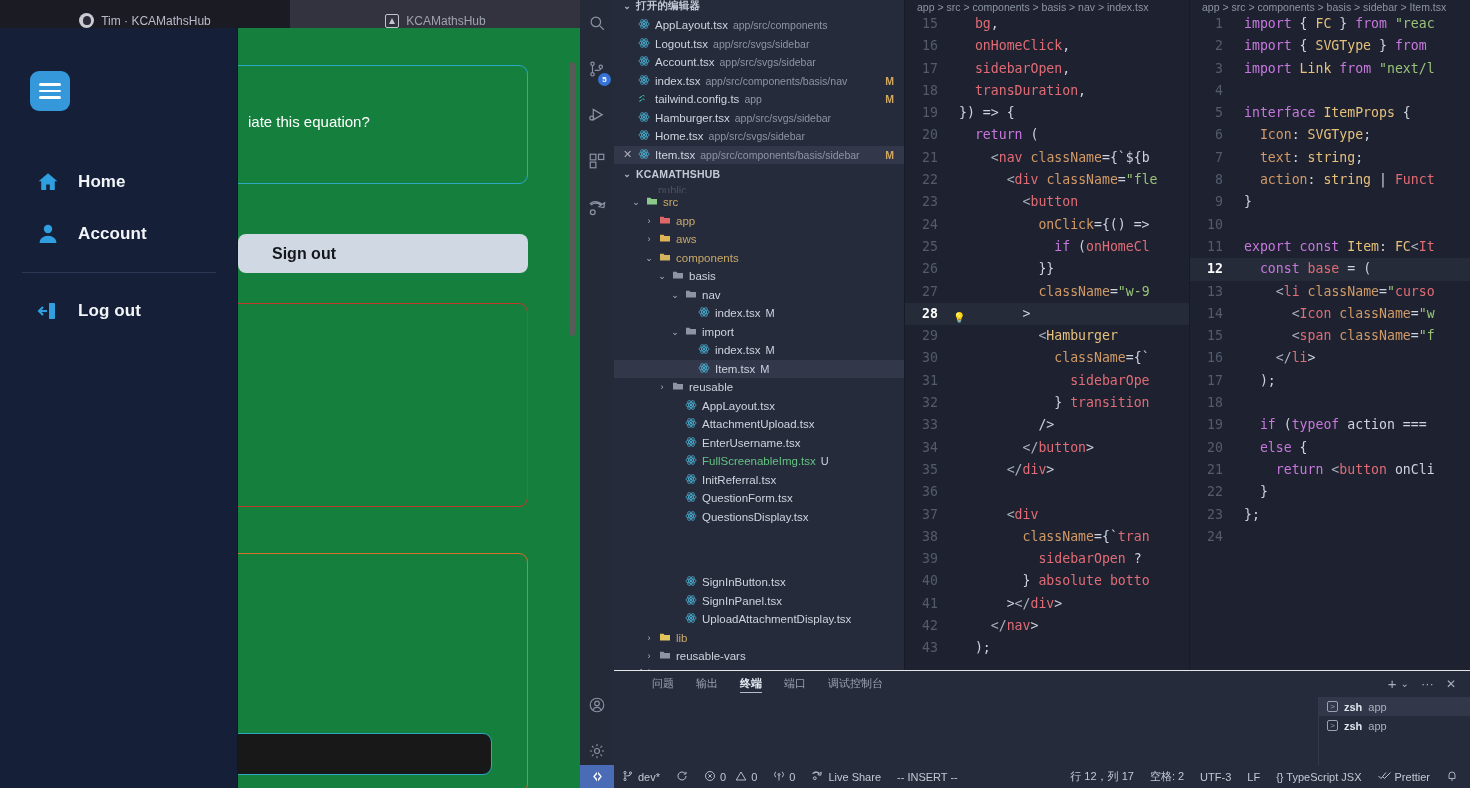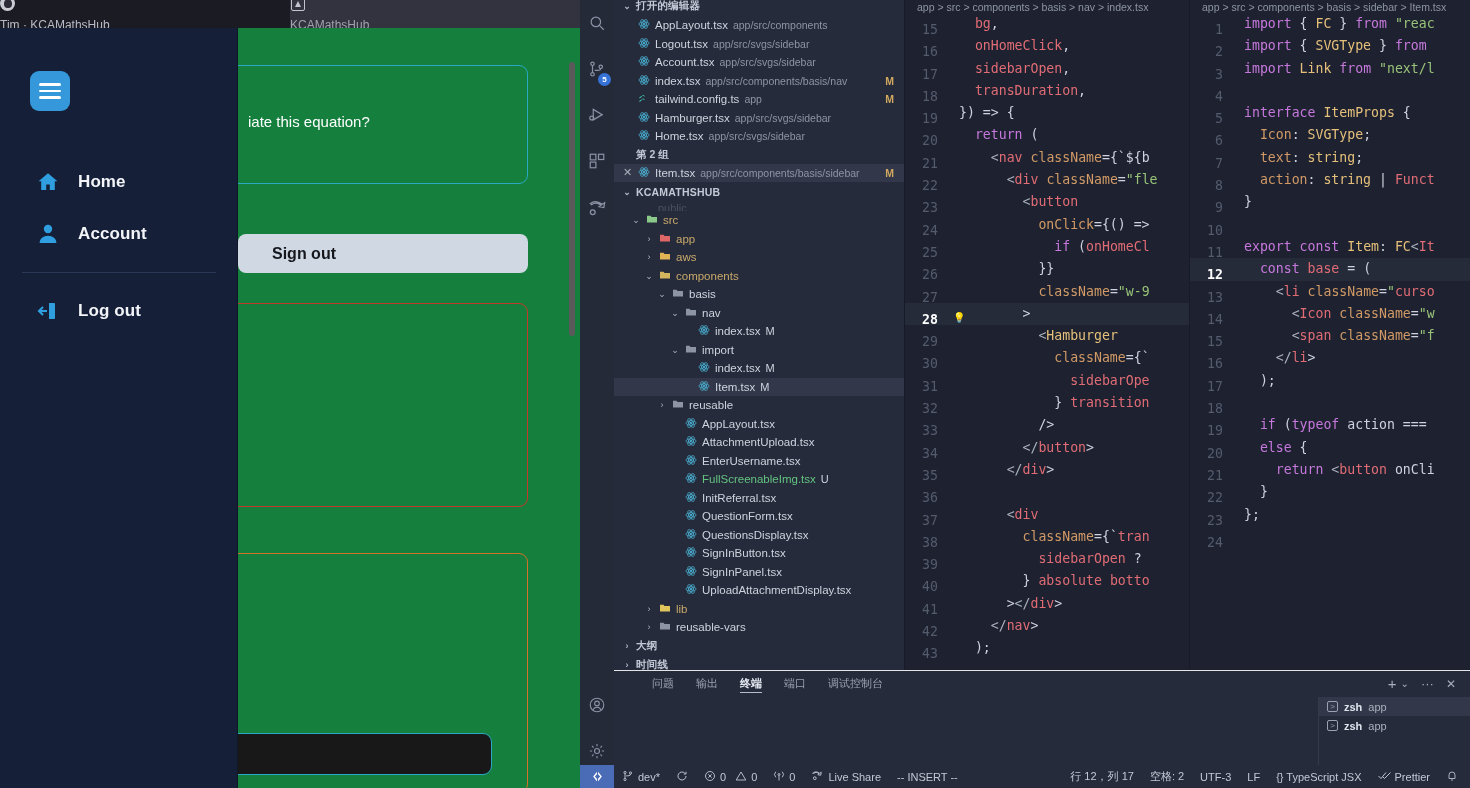--- a/index.html
+++ b/index.html
@@ -14,24 +14,23 @@
   
   .browser {
     position: absolute; left: 0; top: 0; width: 580px; height: 788px;
     background: #1b2033; overflow: hidden;
   }
   .browser-tabbar {
     display: flex; height: 28px; background: #2b2b38;
     border-bottom: 1px solid #15151d;
   }
   .btab {
-    display: flex; align-items: flex-start; justify-content: center;
+    display: flex; align-items: flex-end; justify-content: center;
     gap: 7px; font-size: 12px; color: #b8bcc8;
     height: 28px;
-    flex-direction: column;
   }
   .btab.active { background: #1b1b24; width: 290px; }
   .btab.inactive { background: #33333f; width: 290px; color: #9fa3ae; }
   .btab .tabicon {
     width: 15px; height: 15px; display:inline-flex;
     align-items:center; justify-content:center;
   }
   .gh-dot {
     width: 15px; height: 15px; border-radius: 50%;
     background: #c9ccd4; position: relative; display:block;
@@ -176,21 +175,21 @@
     line-height:11px;
   }
   .code {
     font-family:"DejaVu Sans Mono", monospace; font-size:13.2px;
     line-height:22.3px; white-space:pre;
   }
   .ln-row { display:flex; height:22.3px; }
   .ln-row.cur { background:#262b3a; }
   .ln {
     width:44px; flex:0 0 44px; text-align:right; padding-right:11px;
-    color:#545b6d; font-family:"DejaVu Sans Mono", monospace; font-size:13.2px;margin-top:6px;
+    color:#545b6d; font-family:"DejaVu Sans Mono", monospace; font-size:13.2px;
   }
   .ln.cur { color:#ffffff; font-weight:700; }
   .ctext { padding-left:10px; overflow:hidden; }
 
   
   .t-kw   { color:#c678dd; }
   .t-str  { color:#98c379; }
   .t-var  { color:#e06c75; }
   .t-type { color:#e5c07b; }
   .t-punc { color:#abb2bf; }
@@ -448,21 +447,20 @@
                 <circle cx="12" cy="12" r="2.1" fill="#4fc3e8" stroke="none"></circle>
                 <ellipse cx="12" cy="12" rx="10" ry="4.2"></ellipse>
                 <ellipse cx="12" cy="12" rx="10" ry="4.2" transform="rotate(60 12 12)"></ellipse>
                 <ellipse cx="12" cy="12" rx="10" ry="4.2" transform="rotate(120 12 12)"></ellipse>
               </svg></span>
             <span class="fname">Home.tsx</span>
             <span class="fpath">app/src/svgs/sidebar</span>
             <span class="gitstat"></span>
           </div>
         </div>
-      <div class="grp-label">第 2 组</div>
       <div id="group-items">
           <div class="erow sel">
             <span class="x-btn">✕</span>
             <span><svg class="ric" viewBox="0 0 24 24" fill="none" stroke="#4fc3e8" stroke-width="1.3">
                 <circle cx="12" cy="12" r="2.1" fill="#4fc3e8" stroke="none"></circle>
                 <ellipse cx="12" cy="12" rx="10" ry="4.2"></ellipse>
                 <ellipse cx="12" cy="12" rx="10" ry="4.2" transform="rotate(60 12 12)"></ellipse>
                 <ellipse cx="12" cy="12" rx="10" ry="4.2" transform="rotate(120 12 12)"></ellipse>
               </svg></span>
             <span class="fname">Item.tsx</span>
@@ -634,21 +632,21 @@
           <div class="tree-row" style="padding-left: 56px;">
             <span class="arrow"></span>
             <span><svg class="ric" viewBox="0 0 24 24" fill="none" stroke="#4fc3e8" stroke-width="1.3">
                 <circle cx="12" cy="12" r="2.1" fill="#4fc3e8" stroke="none"></circle>
                 <ellipse cx="12" cy="12" rx="10" ry="4.2"></ellipse>
                 <ellipse cx="12" cy="12" rx="10" ry="4.2" transform="rotate(60 12 12)"></ellipse>
                 <ellipse cx="12" cy="12" rx="10" ry="4.2" transform="rotate(120 12 12)"></ellipse>
               </svg></span>
             <span class="tw" style="color:#cdd3de">QuestionsDisplay.tsx</span>
           </div>
-          <div class="tree-row" style="padding-left: 56px;">
+          <div class="tree-row" style="padding-left: 56px; margin-top: 47px;">
             <span class="arrow"></span>
             <span><svg class="ric" viewBox="0 0 24 24" fill="none" stroke="#4fc3e8" stroke-width="1.3">
                 <circle cx="12" cy="12" r="2.1" fill="#4fc3e8" stroke="none"></circle>
                 <ellipse cx="12" cy="12" rx="10" ry="4.2"></ellipse>
                 <ellipse cx="12" cy="12" rx="10" ry="4.2" transform="rotate(60 12 12)"></ellipse>
                 <ellipse cx="12" cy="12" rx="10" ry="4.2" transform="rotate(120 12 12)"></ellipse>
               </svg></span>
             <span class="tw" style="color:#cdd3de">SignInButton.tsx</span>
           </div>
           <div class="tree-row" style="padding-left: 56px;">

